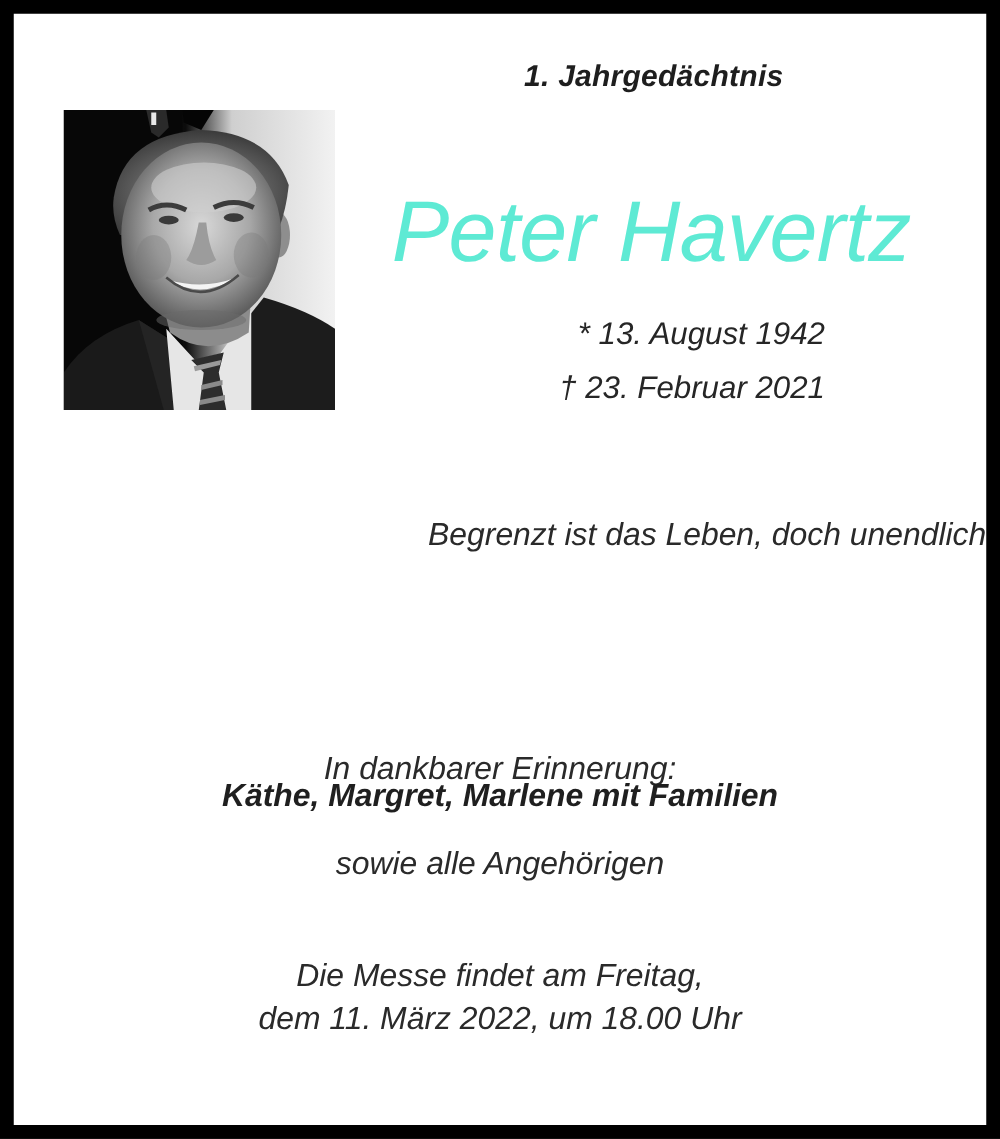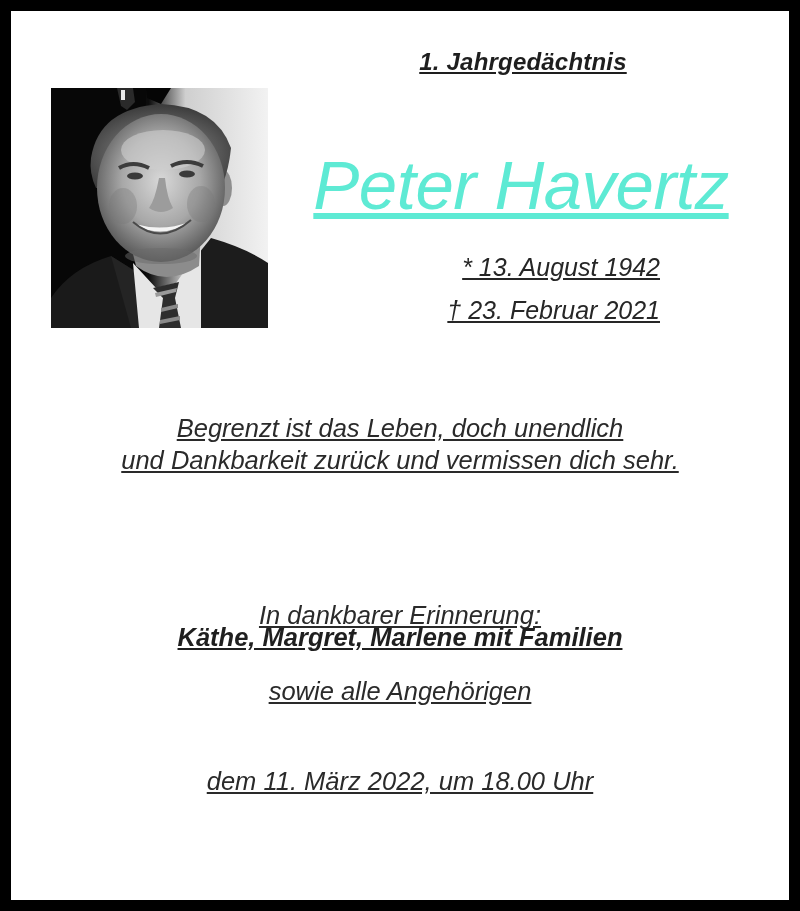--- a/index.html
+++ b/index.html
@@ -19,21 +19,20 @@
       position: absolute;
       left: 11px;
       top: 11px;
       width: 778px;
       height: 889px;
       background: #ffffff;
     }
     .abs {
       position: absolute;
       white-space: nowrap;
-      text-decoration: underline;
     }
     .header {
       left: 388px;
       width: 270px;
       top: 48px;
       text-align: center;
       font-weight: bold;
       font-style: italic;
       font-size: 24px;
       color: #1e1e1e;
@@ -81,21 +80,21 @@
       text-align: center;
       font-style: italic;
       font-size: 25.5px;
       color: #2a2a2a;
     }
     .para .line {
       display: block;
       height: 31.5px;
       line-height: 31.5px;
     }
-    .poem { top: 413px; }
+    .poem { top: 413px; text-align: right; }
     .thanks { top: 600px; }
     .family {
       top: 622px;
       font-weight: bold;
       color: #1f1f1f;
     }
     .relatives { top: 676px; }
     .service { top: 764px; }
     .service .line {
       height: 34px;
@@ -175,30 +174,30 @@
   </svg>
 </div>
 
 <div class="abs name">Peter Havertz</div>
 
 <div class="abs date date-born">* 13. August 1942</div>
 <div class="abs date date-died">† 23. Februar 2021</div>
 
 <div class="abs para poem">
   <span class="line">Begrenzt ist das Leben, doch unendlich</span>
-  <span class="line">und Dankbarkeit zurück und vermissen dich sehr.</span>
 </div>
 
 <div class="abs para thanks">
   <span class="line">In dankbarer Erinnerung:</span>
 </div>
 
 <div class="abs para family">
   <span class="line">Käthe, Margret, Marlene mit Familien</span>
 </div>
 
 <div class="abs para relatives">
   <span class="line">sowie alle Angehörigen</span>
 </div>
 
 <div class="abs para service">
+  <span class="line">Die Messe findet am Freitag,</span>
   <span class="line">dem 11. März 2022, um 18.00 Uhr</span>
 </div>
 
 </body></html>

